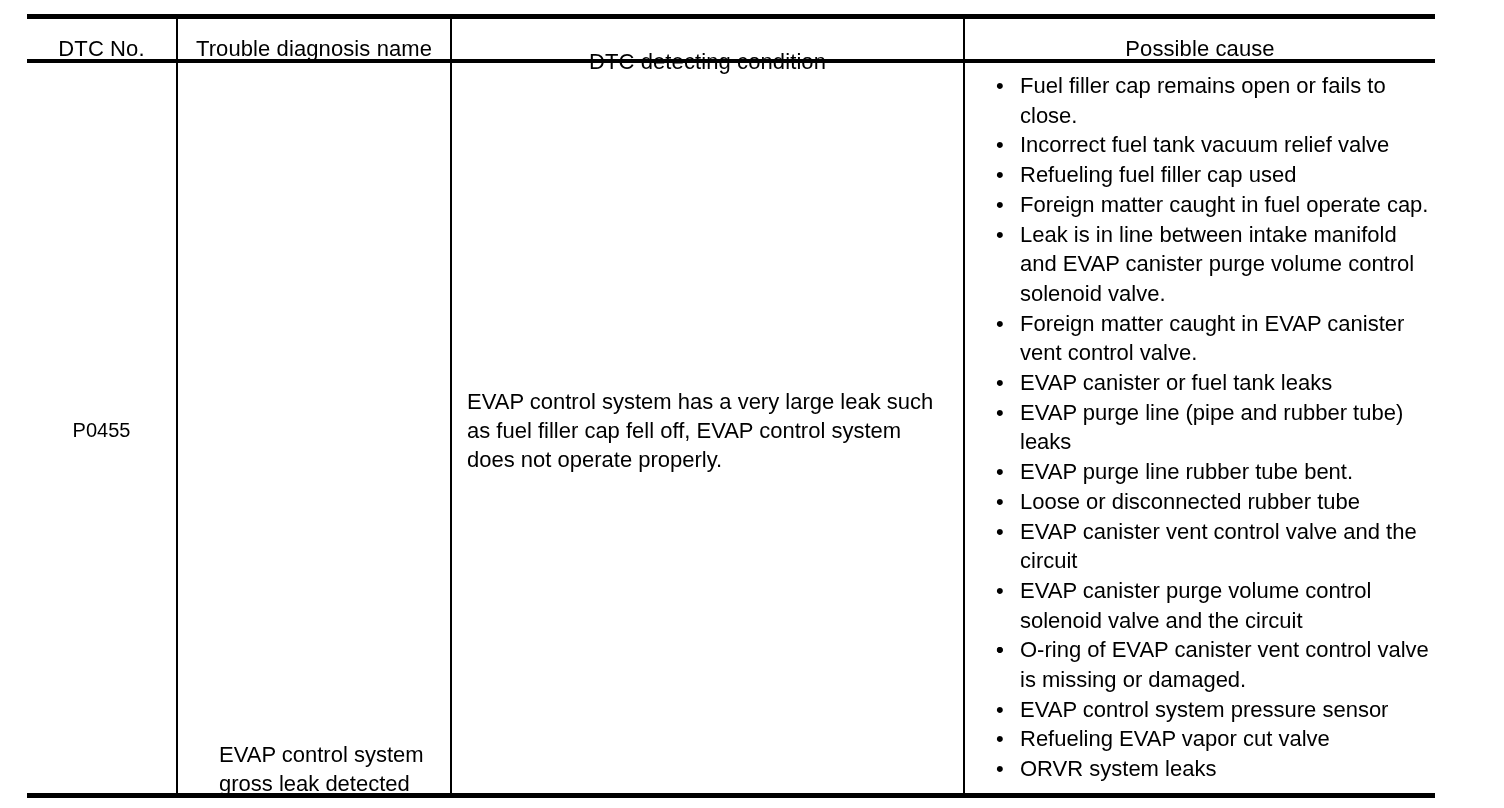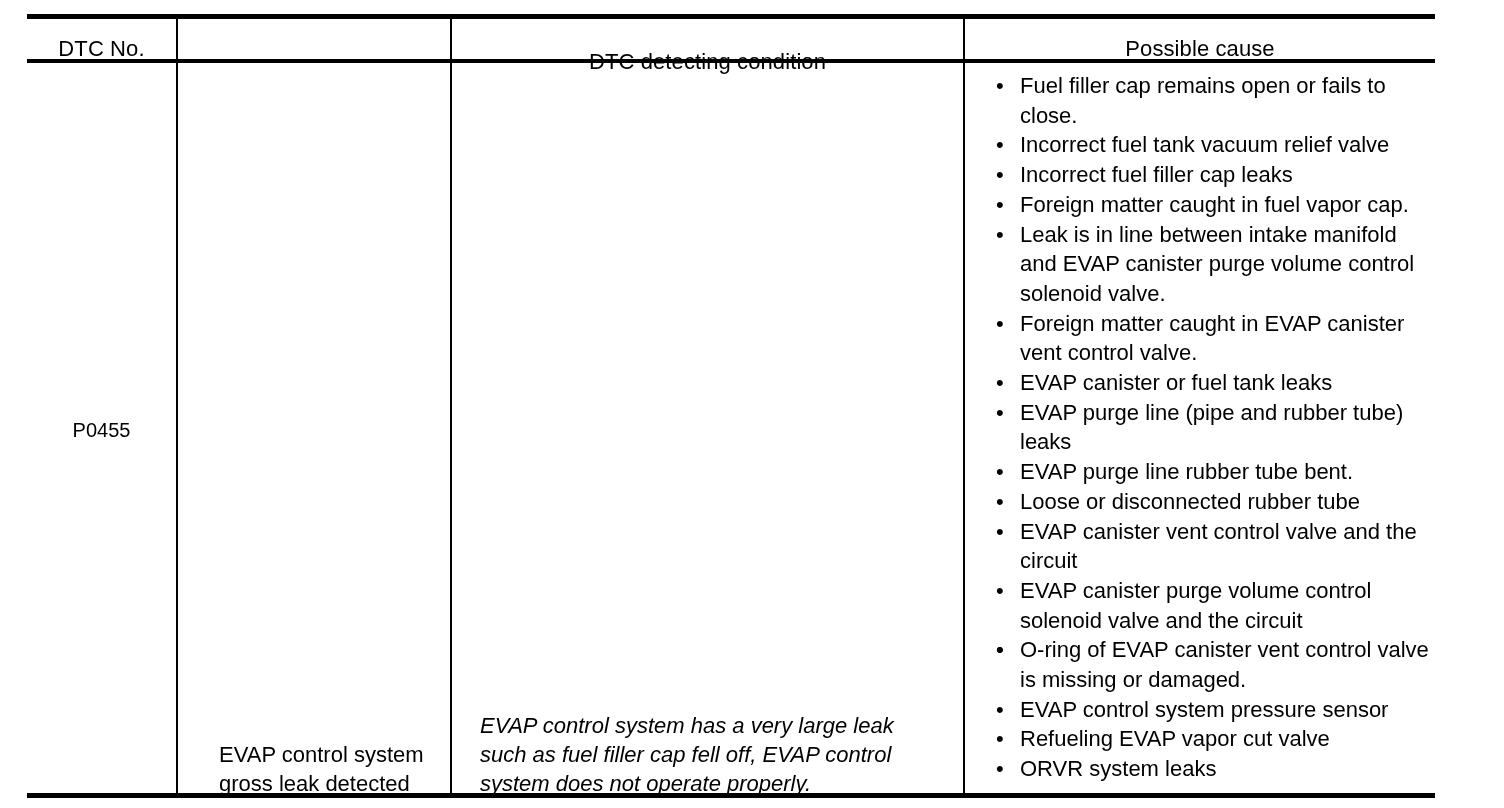--- a/index.html
+++ b/index.html
@@ -108,25 +108,24 @@
   }
   .b2 .name-text {
     font-size: 22px;
     line-height: 29px;
   }
 
   
   .b3 .cell-inner {
     height: 735px;
     display: flex;
-    align-items: flex-end;
-    padding-left: 28px;
+    align-items: center;
+    padding-left: 15px;
     padding-right: 18px;
     box-sizing: border-box;
-    font-style: italic;
   }
   .b3 .cond-text {
     font-size: 22px;
     line-height: 29px;
   }
 
   
   .b4 .cell-inner {
     padding-top: 8px;
     padding-left: 29px;
@@ -161,20 +160,21 @@
 <div class="page">
 
   <div class="dtc-table">
 
     <div class="table-head">
       <div class="vrule c1"></div>
       <div class="vrule c2"></div>
       <div class="vrule c3"></div>
 
       <div class="hcell h1">DTC No.</div>
+      <div class="hcell h2">Trouble diagnosis name</div>
       <div class="hcell h3">DTC detecting condition</div>
       <div class="hcell h4">Possible cause</div>
     </div>
 
     <div class="table-body">
       <div class="vrule c1"></div>
       <div class="vrule c2"></div>
       <div class="vrule c3"></div>
 
       <div class="bcell b1">
@@ -191,22 +191,22 @@
         <div class="cell-inner">
           <div class="cond-text">EVAP control system has a very large leak such as fuel filler cap fell off, EVAP control system does not operate properly.</div>
         </div>
       </div>
 
       <div class="bcell b4">
         <div class="cell-inner">
           <ul class="cause-list">
               <li><span class="bullet">•</span><span>Fuel filler cap remains open or fails to close.</span></li>
               <li><span class="bullet">•</span><span>Incorrect fuel tank vacuum relief valve</span></li>
-              <li><span class="bullet">•</span><span>Incorrect fuel filler cap leaks</span></li>
-              <li><span class="bullet">•</span><span>Foreign matter caught in fuel vapor cap.</span></li>
+              <li><span class="bullet">•</span><span>Refueling fuel filler cap used</span></li>
+              <li><span class="bullet">•</span><span>Foreign matter caught in fuel operate cap.</span></li>
               <li><span class="bullet">•</span><span>Leak is in line between intake manifold and EVAP canister purge volume control solenoid valve.</span></li>
               <li><span class="bullet">•</span><span>Foreign matter caught in EVAP canister vent control valve.</span></li>
               <li><span class="bullet">•</span><span>EVAP canister or fuel tank leaks</span></li>
               <li><span class="bullet">•</span><span>EVAP purge line (pipe and rubber tube) leaks</span></li>
               <li><span class="bullet">•</span><span>EVAP purge line rubber tube bent.</span></li>
               <li><span class="bullet">•</span><span>Loose or disconnected rubber tube</span></li>
               <li><span class="bullet">•</span><span>EVAP canister vent control valve and the circuit</span></li>
               <li><span class="bullet">•</span><span>EVAP canister purge volume control solenoid valve and the circuit</span></li>
               <li><span class="bullet">•</span></li>
               <li><span class="bullet">•</span><span>O-ring of EVAP canister vent control valve is missing or damaged.</span></li>

